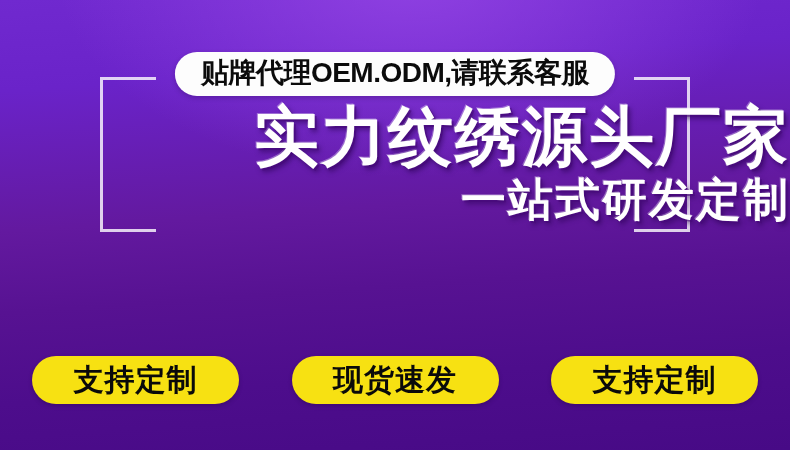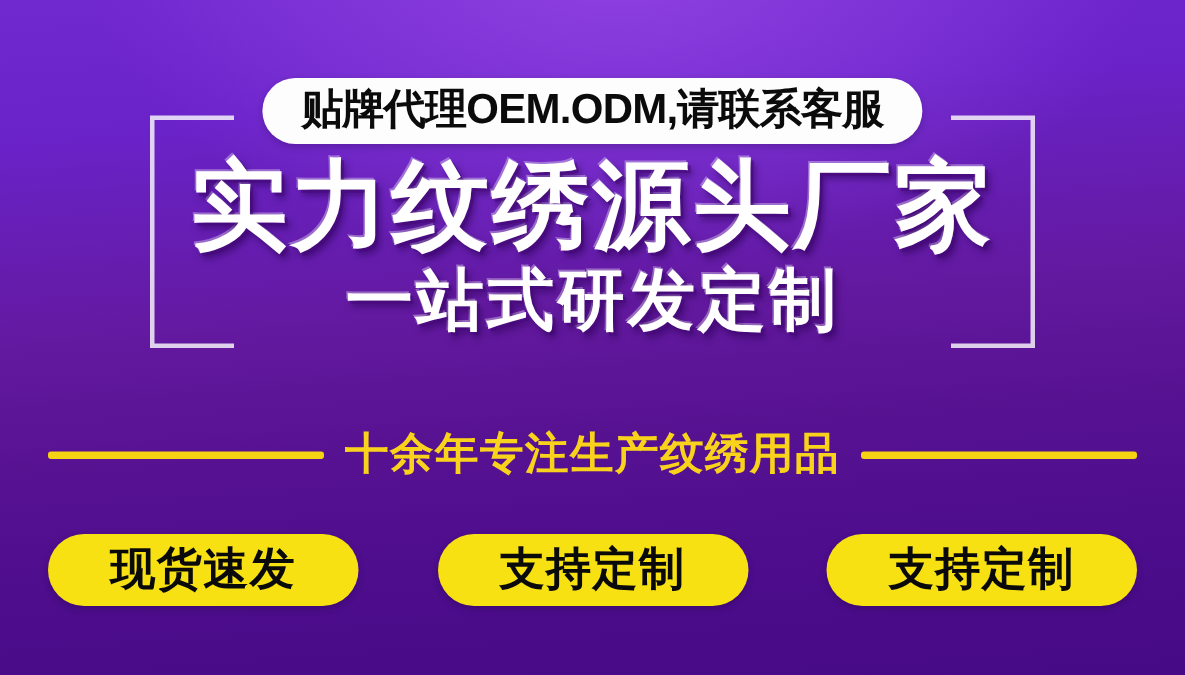--- a/index.html
+++ b/index.html
@@ -47,21 +47,21 @@
     font-weight:700;
     color:#0b0b0b;
     letter-spacing:-0.5px;
     line-height:1.05;
     display:block;
   }
 
   
   .headline{
     position:absolute;left:0;right:0;top:104px;
-    text-align:center;
+    text-align:right;
     z-index:4;
   }
   .headline-line{
     display:block;
     color:#ffffff;
     font-weight:700;
     line-height:1.0;
     letter-spacing:2px;
     text-shadow:
        2px 2px 0 rgba(70,8,120,0.55),
@@ -127,31 +127,26 @@
 
   <div class="badge">
     <span class="badge-text">贴牌代理OEM.ODM,请联系客服</span>
   </div>
 
   <div class="headline">
     <span class="headline-line headline-line-1">实力纹绣源头厂家</span>
     <span class="headline-line headline-line-2">一站式研发定制</span>
   </div>
 
-  <div class="divider">
-    <span class="rule"></span>
-    <span class="divider-text">十余年专注生产纹绣用品</span>
-    <span class="rule"></span>
-  </div>
 
   <div class="pills">
     <div class="pill">
-      <span class="pill-text">现货速发</span>
+      <span class="pill-text">支持定制</span>
     </div>
     <div class="pill">
-      <span class="pill-text">支持定制</span>
+      <span class="pill-text">现货速发</span>
     </div>
     <div class="pill">
       <span class="pill-text">支持定制</span>
     </div>
   </div>
 
 </div>
 
 </body></html>

